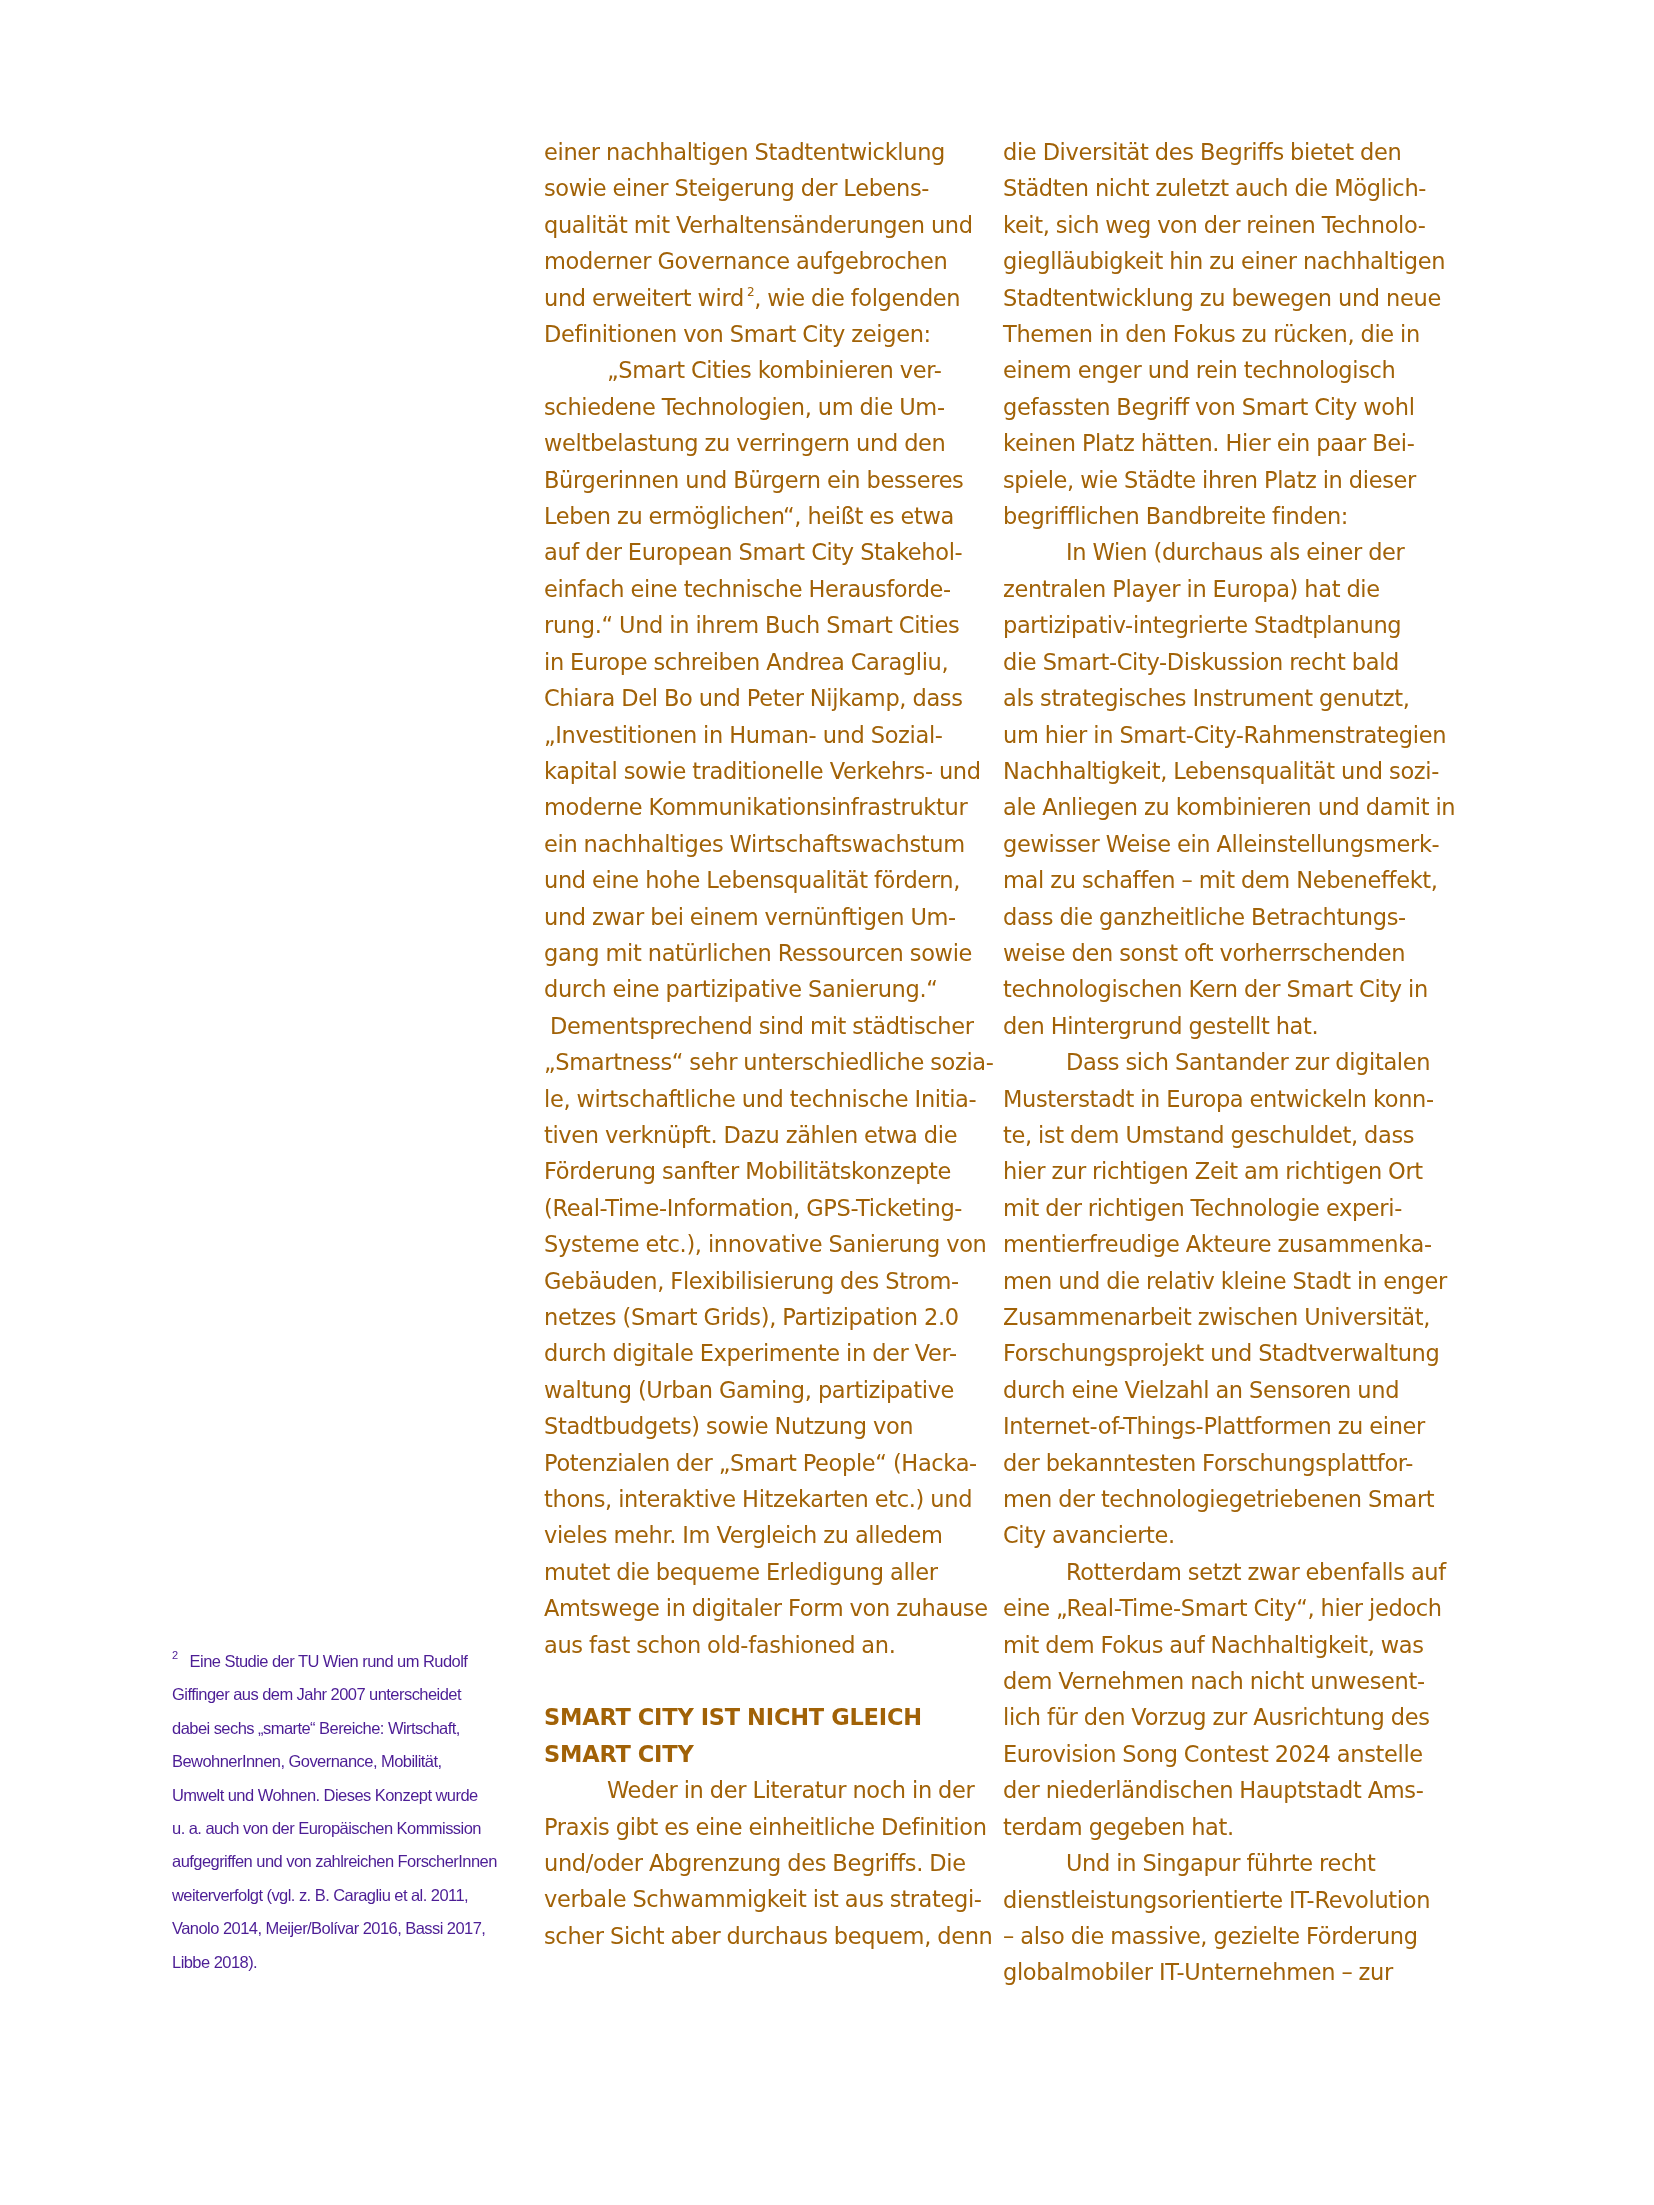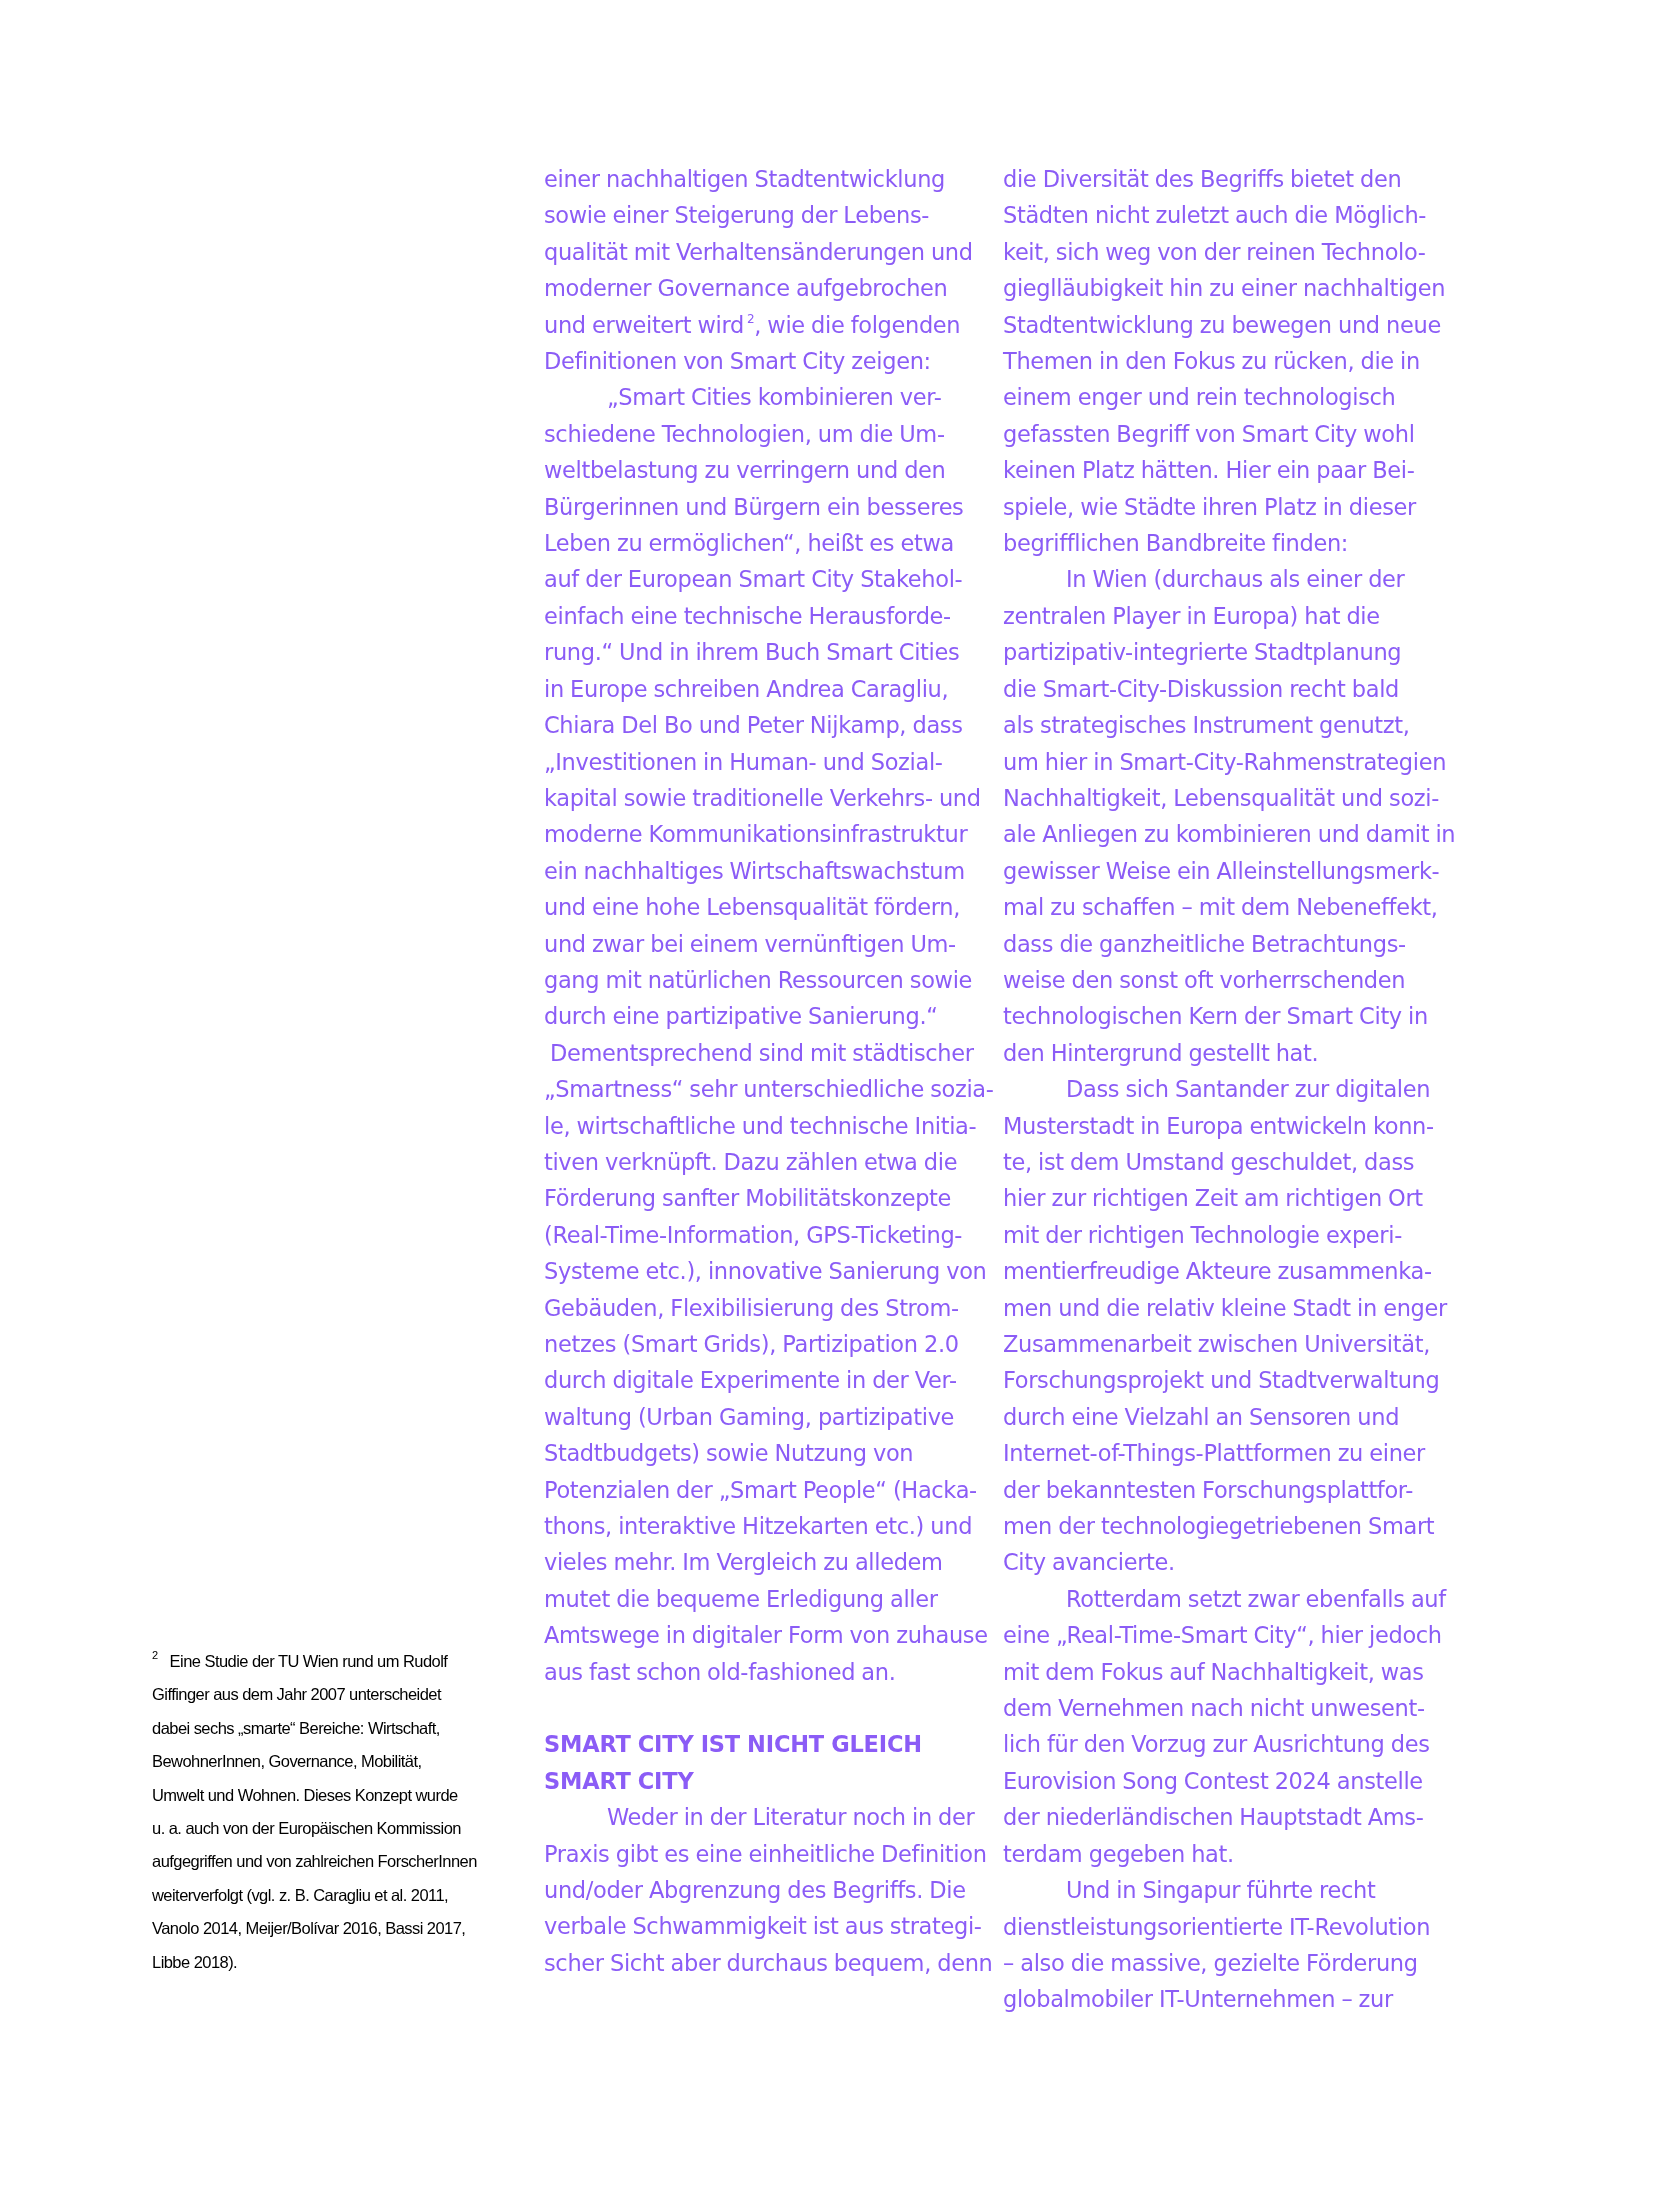--- a/index.html
+++ b/index.html
@@ -3,43 +3,42 @@
 <meta charset="utf-8">
 <style>
   html, body { margin: 0; padding: 0; background: #ffffff; }
   body { width: 1654px; height: 2205px; position: relative; overflow: hidden; }
   .col {
     position: absolute;
     top: 134px;
     font-family: "DejaVu Sans", sans-serif;
     font-size: 22.5px;
     line-height: 36.4px;
-    color: #8b5cf6;
+    color: #a16207;
     letter-spacing: -0.35px;
     word-spacing: -0.5px;
-    margin-top: 27px;
   }
   .col-mid { left: 544px; width: 480px; }
   .col-right { left: 1003px; width: 490px; }
   .line { display: block; white-space: nowrap; }
   .indent { padding-left: 63px; }
   .indent-small { padding-left: 6px; }
   .ital { }
   sup.fnref { font-size: 12px; vertical-align: 10px; line-height: 0; margin-left: 3px; }
   .heading { font-weight: bold; letter-spacing: -0.2px; }
   .gap { display: block; height: 36.4px; }
   .footnote {
     position: absolute;
-    left: 152px;
+    left: 172px;
     top: 1645px;
     width: 370px;
     font-family: "Liberation Sans", sans-serif;
     font-size: 16.5px;
     line-height: 33.4px;
-    color: #000000;
+    color: #4c1d95;
     letter-spacing: -0.55px;
   }
   .footnote .fn-num { font-size: 11px; vertical-align: 8px; line-height: 0; margin-right: 12px; }
 </style>
 </head>
 <body>
 
 <div class="col col-mid">
   <span class="line">einer nachhaltigen Stadtentwicklung</span>
   <span class="line">sowie einer Steigerung der Lebens-</span>

